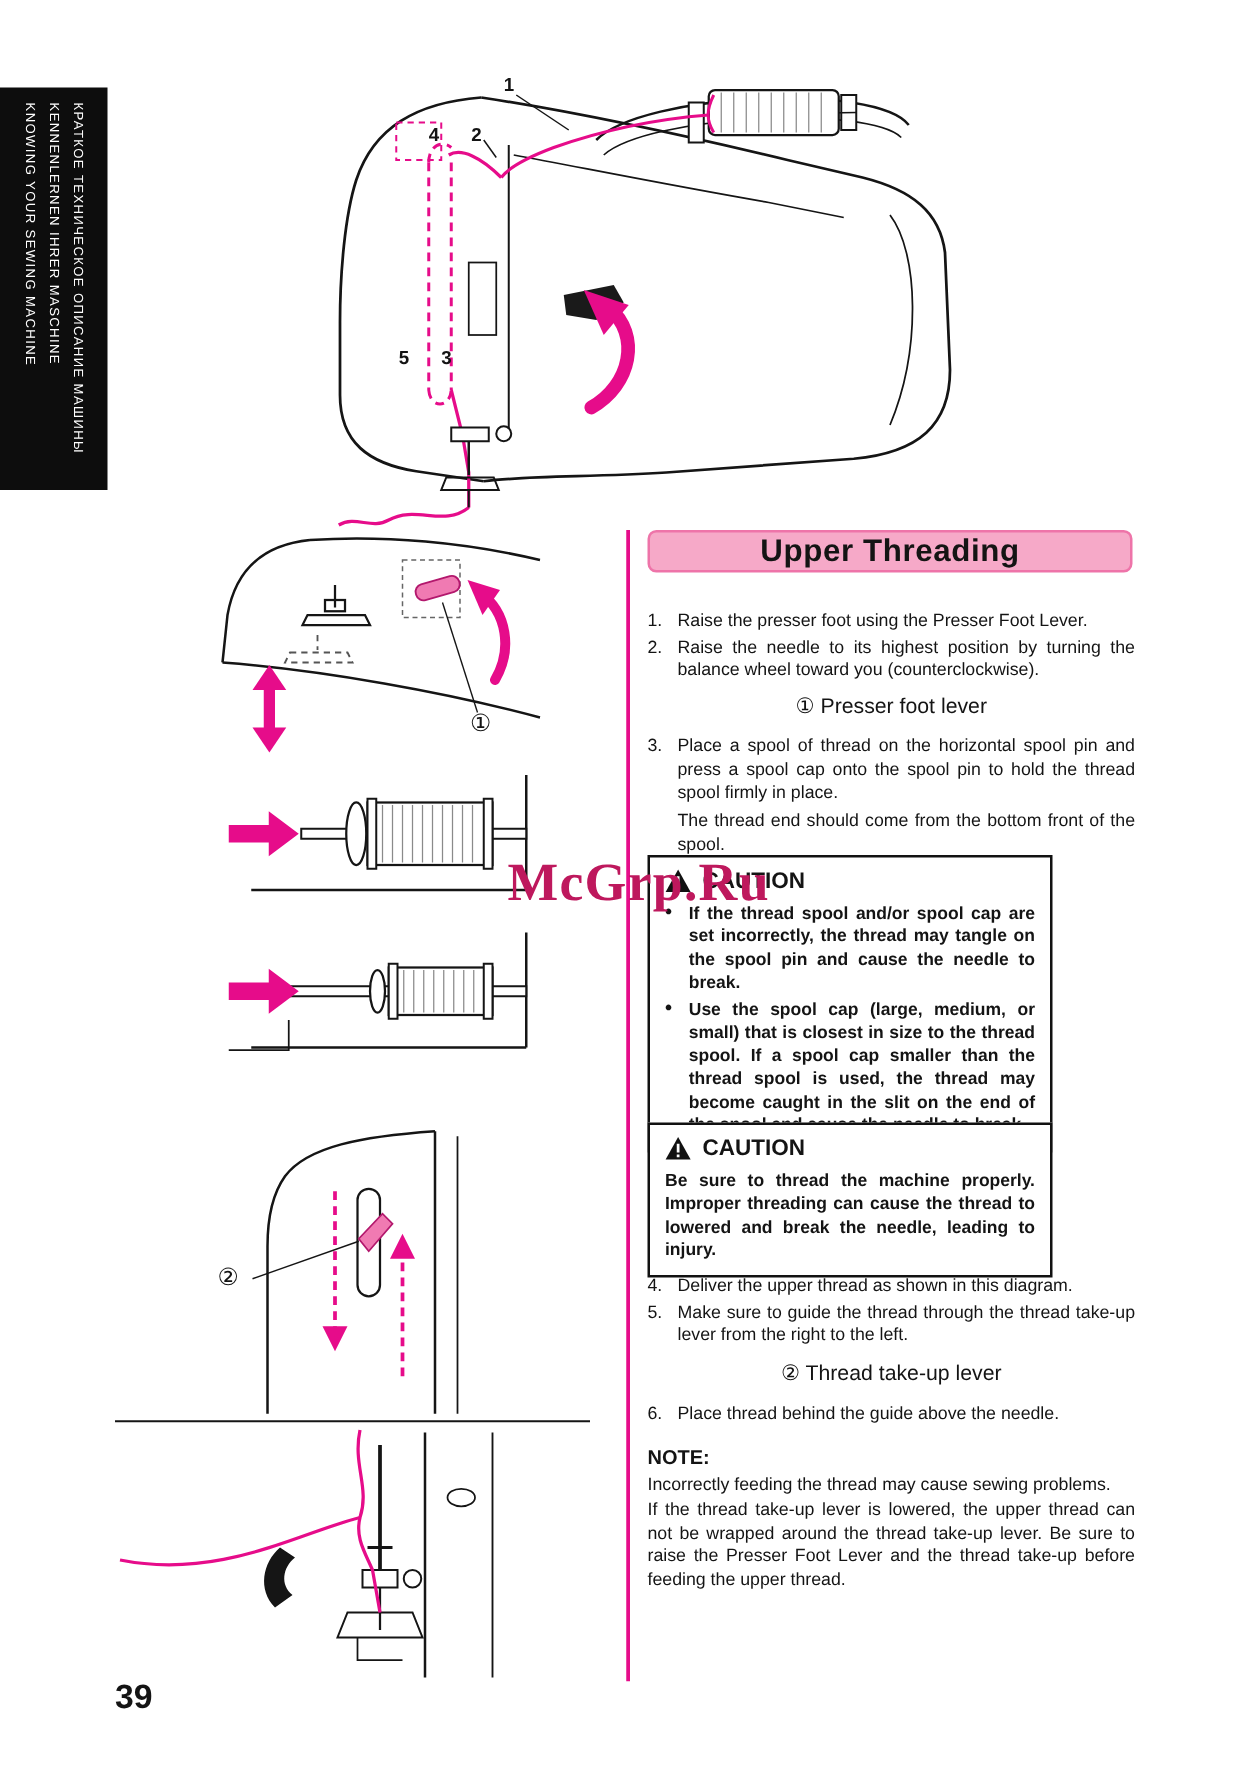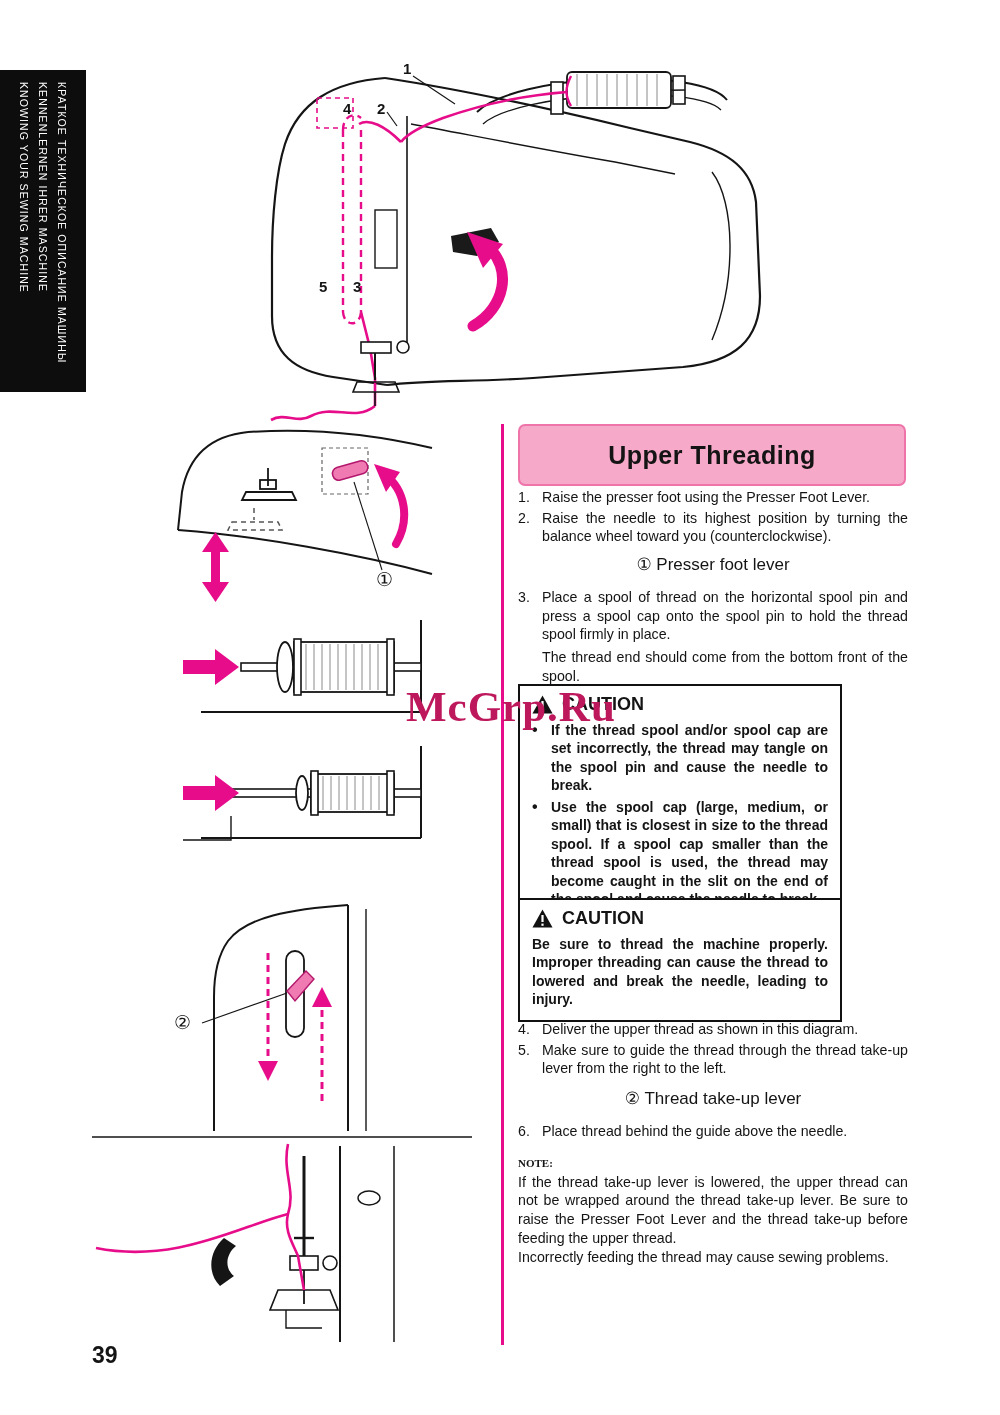--- a/index.html
+++ b/index.html
@@ -22,21 +22,21 @@
   
   .diagram { position: absolute; }
   .diagram svg { display: block; }
   .dlabel { position: absolute; font-weight: bold; font-size: 15px; }
   .clabel { position: absolute; font-size: 19px; line-height: 1; }
 
   .vdivider { position: absolute; left: 501px; top: 424px; width: 3px; height: 921px; background: #e60c8a; }
 
   
   .header-box {
-    position: absolute; left: 518px; top: 424px; width: 388px; height: 62px;
+    position: absolute; left: 518px; top: 424px; width: 388px; height: 34px;
     background: #f6a9c8; border: 2px solid #ee74a9; border-radius: 7px;
     display: flex; align-items: center; justify-content: center;
   }
   .header-title { font-size: 25px; font-weight: bold; letter-spacing: .5px; }
 
   .rblock { position: absolute; left: 518px; width: 390px; font-size: 14.2px; line-height: 1.32; }
   .step { display: flex; margin-bottom: 2px; }
   .step .num { flex: none; width: 24px; }
   .step .txt { flex: 1; text-align: justify; }
   .substep { padding-left: 24px; text-align: justify; }
@@ -45,31 +45,31 @@
   .caution {
     position: absolute; left: 518px; width: 324px;
     border: 2px solid #111; background: #fff; padding: 8px 12px 11px;
   }
   .caution-title { display: flex; align-items: center; gap: 9px; font-size: 18px; font-weight: bold; margin-bottom: 6px; }
   .caution-text { font-weight: bold; font-size: 14px; line-height: 1.32; text-align: justify; }
   .bullet-row { display: flex; gap: 9px; margin-top: 3px; }
   .bullet-row .bullet { flex: none; width: 10px; font-weight: bold; }
   .bullet-row .btxt { flex: 1; font-weight: bold; font-size: 14px; line-height: 1.32; text-align: justify; }
 
-  .note-title { font-weight: bold; font-size: 11px; margin-bottom: 2px; font-family: Liberation Serif, serif; }
+  .note-title { font-weight: bold; font-size: 16px; margin-bottom: 2px; }
   .note-text { text-align: justify; }
   .note-text + .note-text { margin-top: 1px; }
 
   .watermark {
     position: absolute; left: 406px; top: 682px; z-index: 6;
     font-family: "Liberation Serif", serif; font-weight: bold;
     font-size: 43px; color: #be185d; letter-spacing: 1px;
   }
 
-  .page-number { position: absolute; left: 92px; top: 1342px; font-size: 23px; font-weight: bold; }
+  .page-number { position: absolute; left: 92px; top: 1342px; font-size: 27px; font-weight: bold; }
 </style>
 </head>
 <body>
 
 <div class="page">
 
   <div class="sidebar-tab">
     <div class="sidebar-line">KNOWING YOUR SEWING MACHINE</div>
     <div class="sidebar-line">KENNENLERNEN IHRER MASCHINE</div>
     <div class="sidebar-line">КРАТКОЕ ТЕХНИЧЕСКОЕ ОПИСАНИЕ МАШИНЫ</div>
@@ -349,19 +349,19 @@
 
   <div class="rblock" style="top:1122px;">
     <div class="step">
       <span class="num">6.</span>
       <span class="txt">Place thread behind the guide above the needle.</span>
     </div>
   </div>
 
   <div class="rblock" style="top:1156px;">
     <div class="note-title">NOTE:</div>
+    <div class="note-text">Incorrectly feeding the thread may cause sewing problems.</div>
     <div class="note-text">If the thread take-up lever is lowered, the upper thread can not be wrapped around the thread take-up lever. Be sure to raise the Presser Foot Lever and the thread take-up before feeding the upper thread.</div>
-    <div class="note-text">Incorrectly feeding the thread may cause sewing problems.</div>
   </div>
 
   <div class="page-number">39</div>
 
 </div>
 
 </body></html>

